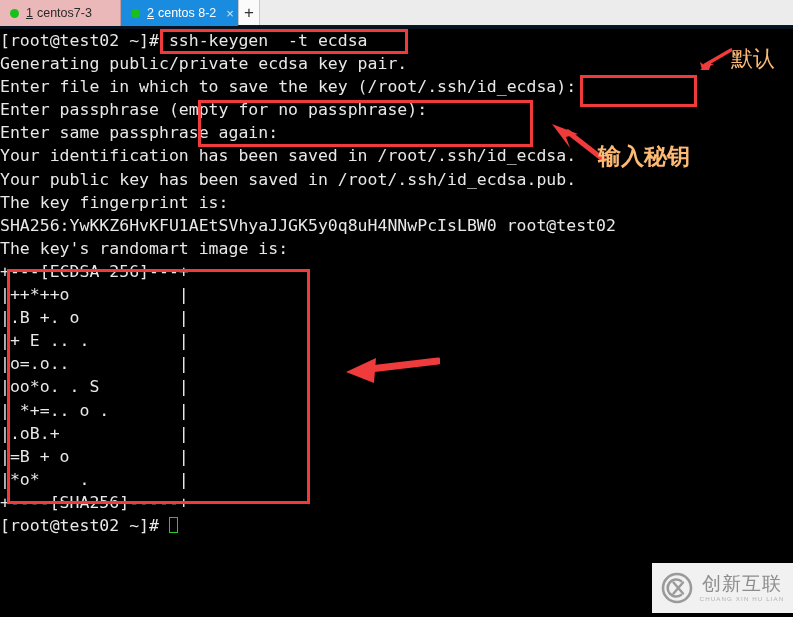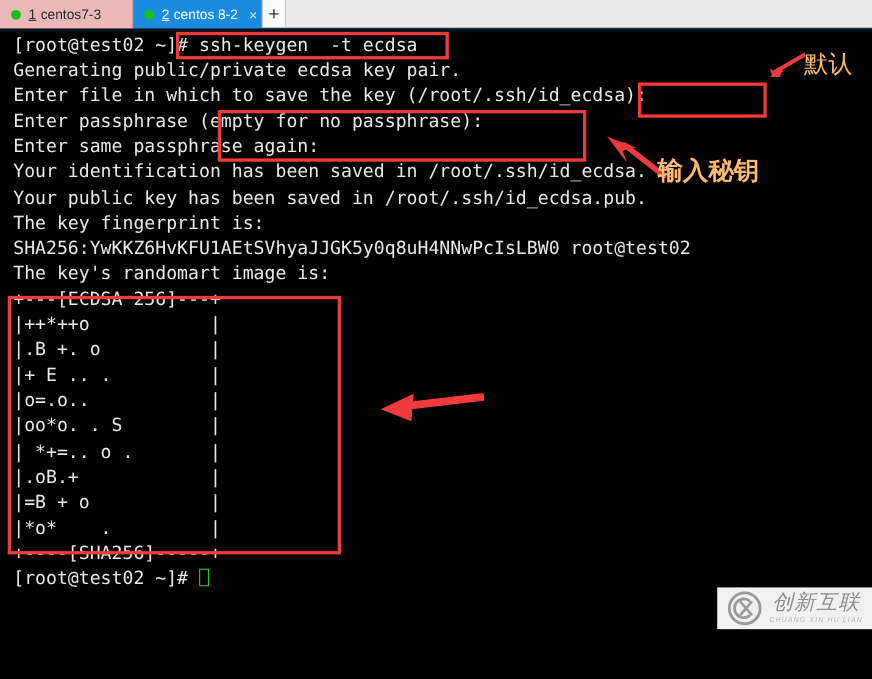--- a/index.html
+++ b/index.html
@@ -94,21 +94,21 @@
     position: absolute;
     left: 0; top: 29px;
     width: 793px; height: 588px;
     background: #000000;
     color: #e8e8e8;
     font-family: "DejaVu Sans Mono", monospace;
     font-size: 16.5px;
     line-height: 23.1px;
     letter-spacing: 0px;
     white-space: pre;
-    padding: 0 0 0 12px;
+    padding: 0 0 0 0;
   }
   .term .line { height: 23.1px; white-space: pre; }
   .cursor {
     display: inline-block;
     width: 9px; height: 16px;
     border: 1.5px solid #22cc22;
     background: transparent;
     vertical-align: -2px;
   }
 
@@ -138,28 +138,27 @@
   #anno-gen     { left: 445px; top: 353px; font-size: 25px; }
 
   .arrow { position: absolute; pointer-events: none; }
   #arrow-default { left: 698px; top: 48px; }
   #arrow-input   { left: 548px; top: 118px; }
   #arrow-gen     { left: 344px; top: 355px; }
 
   
   .watermark {
     position: absolute;
-    left: 652px; top: 534px;
-    width: 141px; height: 38px;
+    left: 652px; top: 563px;
+    width: 141px; height: 50px;
     background: #f1f1f1;
     display: flex;
     align-items: center;
     justify-content: center;
     gap: 7px;
-    font-style: italic;
   }
   .wm-logo { flex: 0 0 auto; }
   .wm-text { display: flex; flex-direction: column; align-items: center; }
   .wm-cn {
     font-family: "DejaVu Sans", sans-serif;
     font-size: 19px;
     color: #8d8d8d;
     line-height: 1.05;
     letter-spacing: 1px;
   }

